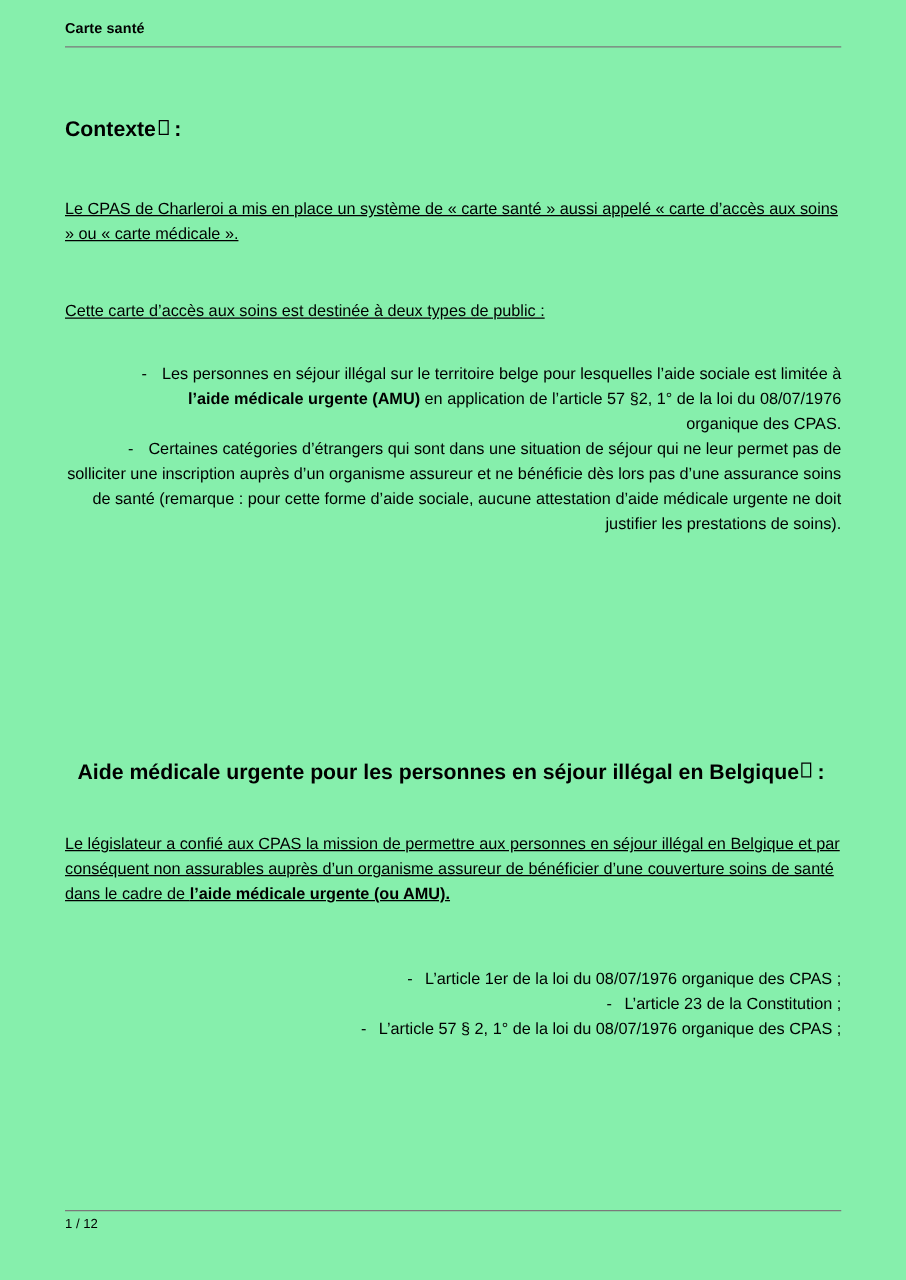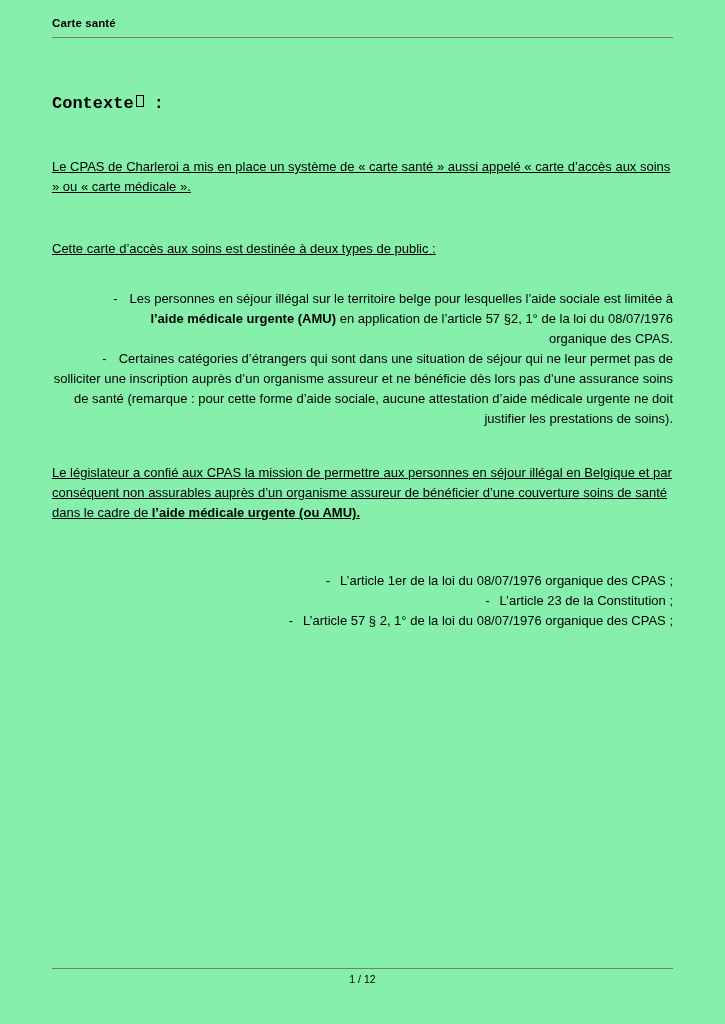--- a/index.html
+++ b/index.html
@@ -24,21 +24,20 @@
   .doc-header-rule {
     border: none;
     border-top: 1px solid #7a7a7a;
     margin-top: 6px;
   }
 
   h1.doc-heading {
     font-size: 17px;
     font-weight: bold;
     line-height: 26px;
-    font-family: Liberation Mono, monospace;
   }
   .heading-contexte { margin-top: 53px; }
   .heading-amu { margin-top: 176px; text-indent: 10px; }
 
   p.body-text {
     font-size: 13px;
     line-height: 20px;
     text-decoration: underline;
   }
   .para-intro   { margin-top: 40px; }
@@ -82,21 +81,21 @@
     left: 52px;
     right: 52px;
     top: 968px;
   }
   .doc-footer-rule {
     border: none;
     border-top: 1px solid #7a7a7a;
   }
   .page-number {
     display: block;
-    text-align: center;
+    text-align: left;
     font-size: 10.5px;
     margin-top: 4px;
   }
 </style>
 </head>
 <body>
 
 <div class="page">
   <div class="inner">
 
@@ -109,20 +108,21 @@
 
     <p class="body-text para-intro">Le CPAS de Charleroi a mis en place un système de « carte santé » aussi appelé « carte d’accès aux soins » ou « carte médicale ».</p>
 
     <p class="body-text para-destine">Cette carte d’accès aux soins est destinée à deux types de public :</p>
 
     <div class="bullet-list-1">
       <p class="bullet"><span class="dash">-</span><span>Les personnes en séjour illégal sur le territoire belge pour lesquelles l’aide sociale est limitée à</span><span class="tab-spacer"></span><span class="bold">l’aide médicale urgente (AMU)</span><span> en application de l’article 57 §2, 1° de la loi du 08/07/1976 organique des CPAS.</span></p>
       <p class="bullet"><span class="dash">-</span><span>Certaines catégories d’étrangers qui sont dans une situation de séjour qui ne leur permet pas de solliciter une inscription auprès d’un organisme assureur et ne bénéficie dès lors pas d’une assurance soins de santé (remarque : pour cette forme d’aide sociale, aucune attestation d’aide médicale urgente ne doit justifier les prestations de soins).</span></p>
     </div>
 
+    <h1 class="doc-heading heading-amu"><span>Aide médicale urgente pour les personnes en séjour illégal en Belgique</span><span class="missing-glyph"></span><span> :</span></h1>
 
     <p class="body-text para-legislateur"><span>Le législateur a confié aux CPAS la mission de permettre aux personnes en séjour illégal en Belgique et par conséquent non assurables auprès d’un organisme assureur de bénéficier d’une couverture soins de santé dans le cadre de </span><span class="bold">l’aide médicale urgente (ou AMU).</span></p>
 
 
     <div class="legal-list">
       <p class="bullet"><span class="dash">-</span><span>L’article 1er de la loi du 08/07/1976 organique des CPAS ;</span></p>
       <p class="bullet"><span class="dash">-</span><span>L’article 23 de la Constitution ;</span></p>
       <p class="bullet"><span class="dash">-</span><span>L’article 57 § 2, 1° de la loi du 08/07/1976 organique des CPAS ;</span></p>
     </div>
 

